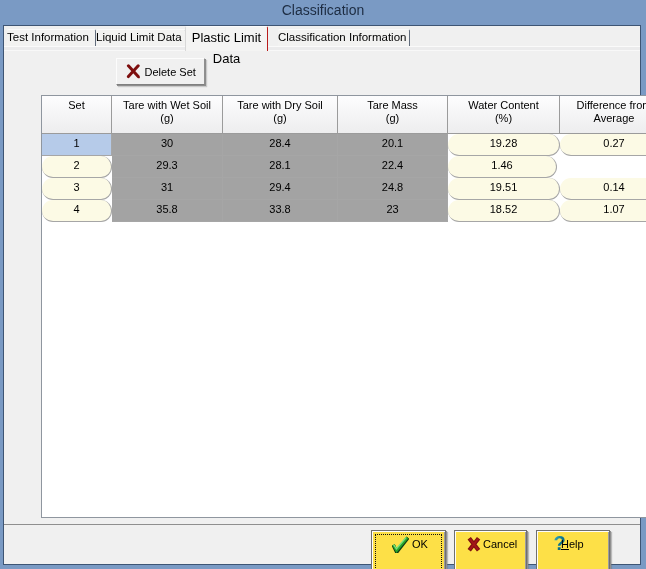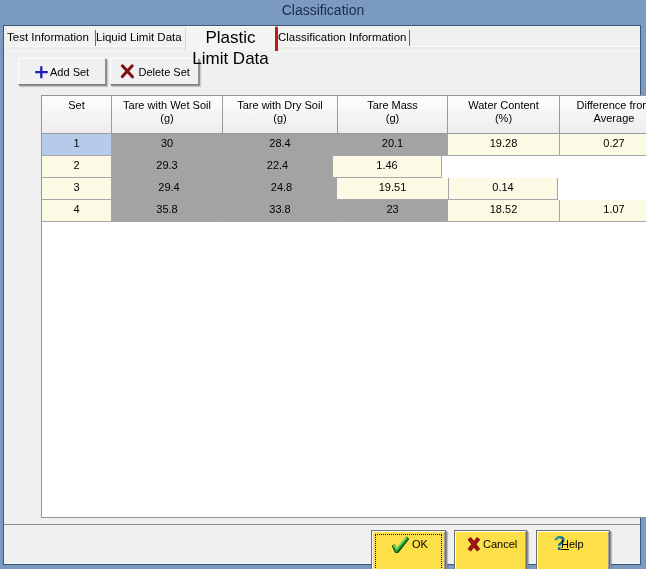--- a/index.html
+++ b/index.html
@@ -13,48 +13,48 @@
   .tab { position:absolute; top:3px; height:17px; background:#f2f2f1;
     font-size:11.5px; text-align:left; line-height:14px; color:#000;
     border-right:1px solid #616c7c; border-top:1px solid #fafafa;
     border-radius:2px 2px 0 0; z-index:1; }
   .shine1 { position:absolute; left:0; top:20px; width:636px; height:1px; background:#fafafa; z-index:0; }
   .shine2 { position:absolute; left:0; top:21px; width:636px; height:3px; background:#ebebec; z-index:0; }
   .shine3 { position:absolute; left:0; top:24px; width:636px; height:1px; background:#f8f8f8; z-index:0; }
   .tab1 { left:3px;   width:89px;  }
   .tab2 { left:92px;  width:90px;  }
   .tab4 { left:274px; width:132px; }
-  .tabactive { position:absolute; left:181px; top:0px; width:93px; height:25px;
-    background:#f4f4f3; font-size:17px; text-align:center; line-height:21px;
-    border-right:3px solid #b91c1c; border-left:1px solid #d8d8d8; border-top:1px solid #fbfbfb;
+  .tabactive { position:absolute; left:181px; top:0px; width:83px; height:25px;
+    background:#f4f4f3; font-size:13px; text-align:center; line-height:21px;
+    border-right:1px solid #b91c1c; border-left:1px solid #d8d8d8; border-top:1px solid #fbfbfb;
     border-radius:2px 2px 0 0; z-index:2; }
   
   .tbtn { position:absolute; top:32px; height:27px; background:#f0f0f0;
     border-top:1px solid #fcfcfc; border-left:1px solid #fcfcfc;
     border-right:1px solid #8f8f8f; border-bottom:1px solid #7f7f7f;
     box-shadow:1px 1px 0 #8d8d8d, 2px 2px 1px rgba(130,130,130,.35);
     font-size:11px; color:#000; }
   .tbtn > svg, .tbtn > span, .bbtn > svg, .bbtn > span { position:absolute; }
   .tbtn > span, .bbtn > span { line-height:24px; white-space:nowrap; }
   .addset { left:14px; width:88px; }
-  .delset { left:106px; width:89px;text-align:center; }
+  .delset { left:112px; width:89px;text-align:center; }
   
   .grid { position:absolute; left:3px; top:69px; width:631px; height:423px;
     background:#fff; border:1px solid #8f969f;margin-left:34px; }
   .hrow { position:absolute; left:0; top:0; width:629px; height:38px;
     background:linear-gradient(#fdfdfe,#ededee); display:flex; border-bottom:1px solid #9b9b9b; }
   .hcell { border-right:1px solid #9b9b9b; font-size:11px; line-height:13px;
     text-align:center; padding-top:3px; height:38px; }
   .row { position:absolute; left:0; width:629px; height:22px; display:flex; }
   .cell { border-right:1px solid #a6a6a6; border-bottom:1px solid #a6a6a6;
     font-size:11px; text-align:center; line-height:19.5px; height:22px; background:#a3a3a3; }
   .c0 { width:70px; } .c1 { width:111px; } .c2 { width:115px; }
   .c3 { width:110px; } .c4 { width:112px; } .c5 { width:109px; }
   .sel  { background:#b6cbe9; }
-  .crm  { background:#fcfae5; }
+  .crm  { background:#fcfae5;border-radius:11px; }
   
   .divider { position:absolute; left:0; top:498px; width:636px; height:1px; background:#8f8f8f; }
   .bbtn { position:absolute; top:504px; height:44px; background:#fde047;
     border:1px solid #6f6f6f;
     box-shadow:inset 1px 1px 0 #fdfdfd, inset -1px -1px 0 #9c9ca2, 1px 1px 0 #909090, 2px 2px 1px rgba(120,120,120,.45);
     font-size:11px; color:#000; }
   .ok { left:367px; width:75px; }
   .cancel { left:450px; width:73px; }
   .help { left:532px; width:74px; }
   .focusrect { position:absolute; left:3px; top:3px; right:3px; bottom:3px;
@@ -66,26 +66,20 @@
   <div class="titlebar">Classification</div>
   <div class="content">
     <div class="shine1"></div>
     <div class="shine2"></div>
     <div class="shine3"></div>
     <div class="tab tab1">Test Information</div>
     <div class="tab tab2">Liquid Limit Data</div>
     <div class="tabactive">Plastic Limit Data</div>
     <div class="tab tab4">Classification Information</div>
 
-    <div class="tbtn addset">
-      <svg style="left:15.5px;top:7px" width="14" height="13" viewBox="0 0 14 13">
-        <path d="M6.3 0.3 V12.2 M0.2 6.2 H12.8" stroke="#2020b8" stroke-width="2.3"></path>
-      </svg>
-      <span style="left:31px;top:1px">Add Set</span>
-    </div>
     <div class="tbtn delset">
       <svg style="left:8.5px;top:4.5px" width="15" height="15" viewBox="0 0 15 15">
         <path d="M2.4 1.8 L12.2 12.6 M12.2 1.8 L2.4 12.6" stroke="#7d0e0e" stroke-width="3" stroke-linecap="round"></path>
         <circle cx="13" cy="13.6" r="0.8" fill="#7d0e0e"></circle>
       </svg>
       <span style="left:27.5px;top:1px">Delete Set</span>
     </div>
 
     <div class="grid">
       <div class="hrow">
@@ -100,25 +94,27 @@
         <div class="cell c0 sel">1</div>
         <div class="cell c1">30</div>
         <div class="cell c2">28.4</div>
         <div class="cell c3">20.1</div>
         <div class="cell c4 crm">19.28</div>
         <div class="cell c5 crm">0.27</div>
       </div>
       <div class="row" style="top:60px">
         <div class="cell c0 crm">2</div>
         <div class="cell c1">29.3</div>
+        <div class="cell c2">28.1</div>
         <div class="cell c3">22.4</div>
         <div class="cell c5 crm">1.46</div>
       </div>
       <div class="row" style="top:82px">
         <div class="cell c0 crm">3</div>
+        <div class="cell c1">31</div>
         <div class="cell c2">29.4</div>
         <div class="cell c3">24.8</div>
         <div class="cell c4 crm">19.51</div>
         <div class="cell c5 crm">0.14</div>
       </div>
       <div class="row" style="top:104px">
         <div class="cell c0 crm">4</div>
         <div class="cell c1">35.8</div>
         <div class="cell c2">33.8</div>
         <div class="cell c3">23</div>

